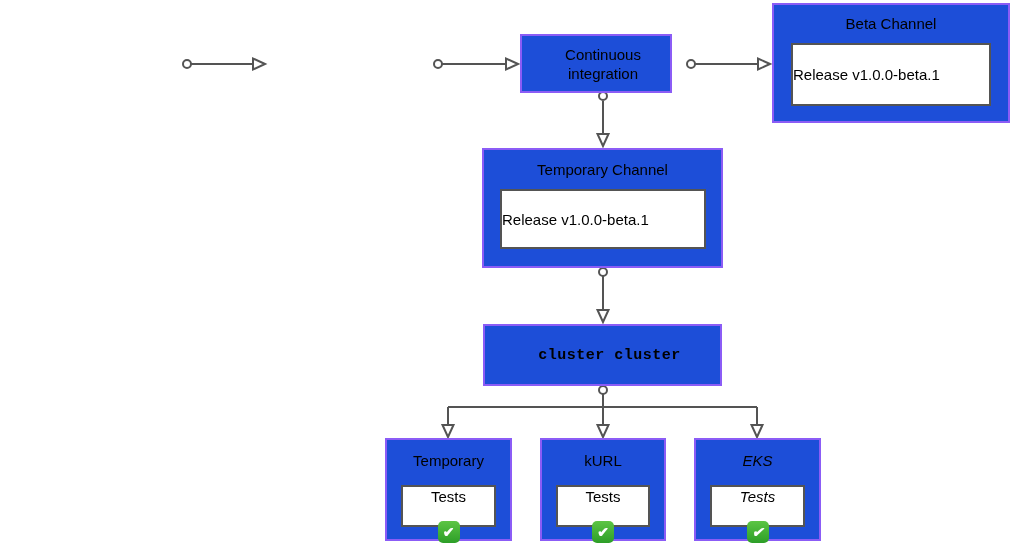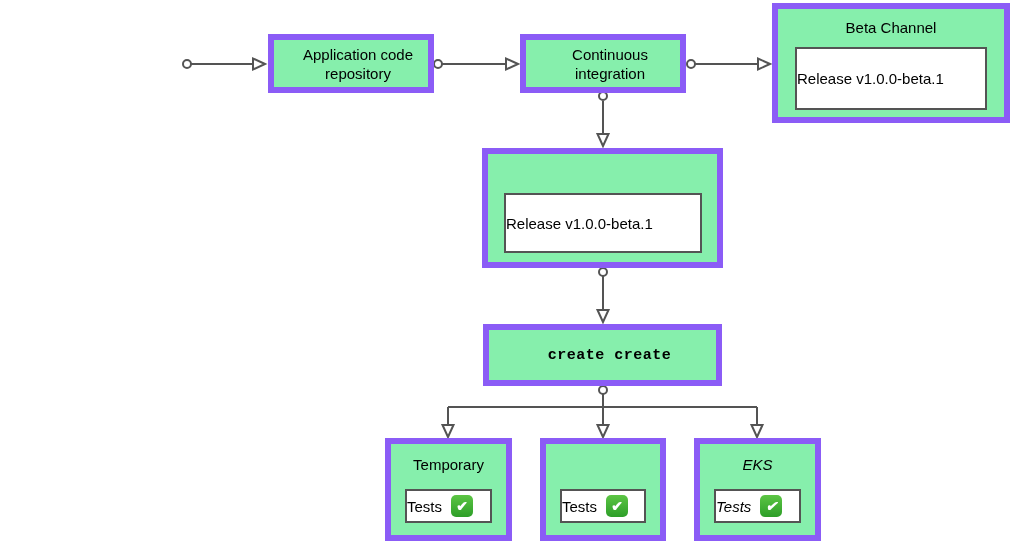--- a/index.html
+++ b/index.html
@@ -9,22 +9,22 @@
     height:551px;
     background:#ffffff;
     font-family:"Liberation Sans", sans-serif;
     color:#000000;
     overflow:hidden;
   }
   #edges { position:absolute; left:0; top:0; width:1016px; height:551px; }
 
   .node {
     position:absolute;
-    border:6px solid #8b5cf6;
-    background:#86efac;
+    border:2px solid #8b5cf6;
+    background:#1d4ed8;
     box-sizing:border-box;
     font-size:15px;
     line-height:19px;
     color:#000000;
     text-align:center;
     padding-left:14px;
   }
   .simple { display:flex; align-items:center; justify-content:center; }
   .simple .lbl { display:block; }
   #node-repo .lbl { max-width:140px; }
@@ -47,21 +47,21 @@
   #node-temp .inner-box { left:16px; right:15px; top:39px; height:60px; }
 
   #node-cluster-create .lbl {
     font-family:"Liberation Mono", monospace;
     font-weight:bold;
     font-size:15px;
     letter-spacing:0.5px;
   }
 
   .cluster-box .title { top:11px; }
-  .cluster-box .inner-box { left:14px; right:14px; top:45px; height:34px; gap:9px; }
+  .cluster-box .inner-box { left:14px; right:14px; top:45px; height:42px; gap:15px;flex-direction:column; }
 
   .check-icon {
     width:22px; height:22px;
     border-radius:5px;
     background:linear-gradient(180deg,#5cc544 0%,#2d9e28 100%);
     color:#ffffff;
     display:flex; align-items:center; justify-content:center;
     font-size:14px; font-weight:bold; line-height:1;
     flex:0 0 auto;
   }
@@ -111,54 +111,53 @@
         <path d="M757,407 L757,425"></path>
         <circle cx="603" cy="390" r="4" fill="#ffffff"></circle>
         <path d="M448,437 L442.5,425 L453.5,425 Z" fill="#ffffff"></path>
         <path d="M603,437 L597.5,425 L608.5,425 Z" fill="#ffffff"></path>
         <path d="M757,437 L751.5,425 L762.5,425 Z" fill="#ffffff"></path>
       </g>
     </g>
   </svg>
 
 
-  <div class="node simple" id="node-repo" style="left:268px; top:34px; width:166px; height:59px;">
-    <span class="lbl">Application code repository</span>
-  </div>
 
-  <div class="node simple" id="node-ci" style="left:520px; top:34px; width:166px; height:59px;">
+  <div class="node simple" id="node-ci" style="left:520px; top:34px; width:152px; height:59px;">
     <span class="lbl">Continuous integration</span>
   </div>
 
   <div class="node container-node" id="node-beta" style="left:772px; top:3px; width:238px; height:120px;">
     <div class="title">Beta Channel</div>
     <div class="inner-box">
       <span>Release v1.0.0-beta.1</span>
     </div>
   </div>
 
   <div class="node container-node" id="node-temp" style="left:482px; top:148px; width:241px; height:120px;">
+    <div class="title">Temporary Channel</div>
     <div class="inner-box">
       <span>Release v1.0.0-beta.1</span>
     </div>
   </div>
 
   <div class="node simple" id="node-cluster-create" style="left:483px; top:324px; width:239px; height:62px;">
-    <span class="lbl">create create</span>
+    <span class="lbl">cluster cluster</span>
   </div>
 
   <div class="node container-node cluster-box" style="left:385px; top:438px; width:127px; height:103px;">
     <div class="title">Temporary</div>
     <div class="inner-box">
       <span>Tests</span>
       <span class="check-icon">✔</span>
     </div>
   </div>
 
   <div class="node container-node cluster-box" style="left:540px; top:438px; width:126px; height:103px;">
+    <div class="title">kURL</div>
     <div class="inner-box">
       <span>Tests</span>
       <span class="check-icon">✔</span>
     </div>
   </div>
 
   <div class="node container-node cluster-box" style="left:694px; top:438px; width:127px; height:103px;font-style:italic;">
     <div class="title">EKS</div>
     <div class="inner-box">
       <span>Tests</span>

